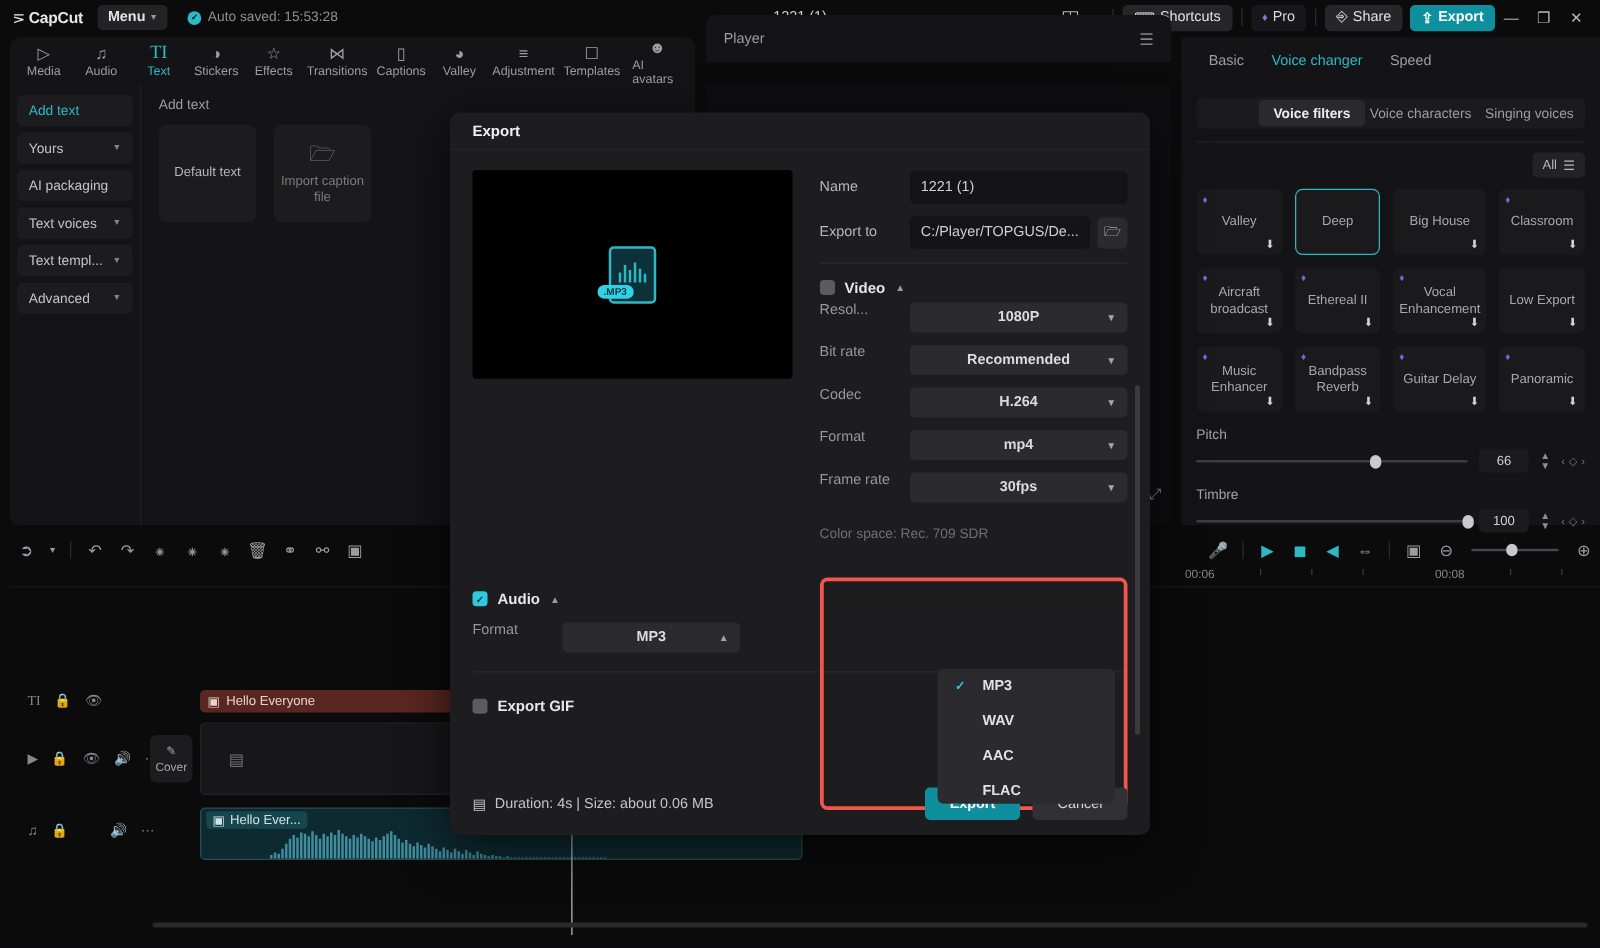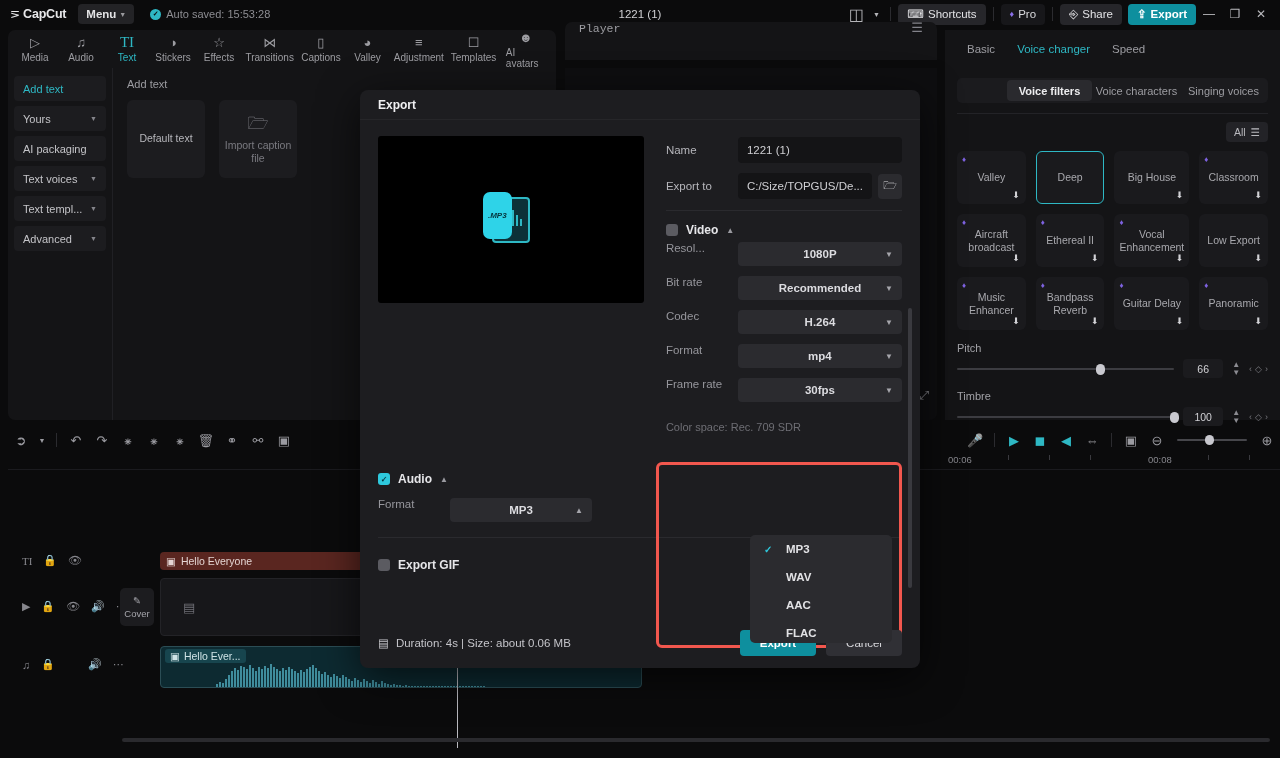--- a/index.html
+++ b/index.html
@@ -57,23 +57,23 @@
   }
   .ttab {
     display: flex; flex-direction: column; align-items: center; justify-content: center;
     gap: 2px; min-width: 46px; padding: 0 6px; cursor: pointer; color: #9d9da2;
   }
   .ttab .ic { height: 15px; display: flex; align-items: center; font-size: 13px; }
   .ttab .lb { font-size: 10px; }
   .ttab.active { color: #2eb8c4; }
 
   .player-head {
-    position: absolute; left: 565px; top: 22px; width: 372px; height: 38px;
+    position: absolute; left: 565px; top: 12px; width: 372px; height: 38px;
     background: #141416; border-radius: 7px 7px 0 0; display: flex;
-    align-items: flex-start; padding: 0 14px; font-family: Liberation Mono, monospace;
+    align-items: center; padding: 0 14px;
   }
   .player-head .ttl { font-size: 11.5px; color: #9d9da2; }
   .burger { margin-left: auto; color: #83838a; font-size: 13px; cursor: pointer; line-height: 1; }
 
   .right-head {
     position: absolute; left: 945px; top: 30px; width: 335px; height: 38px;
     background: #141416; display: flex; align-items: center; gap: 22px; padding-left: 22px;
   }
   .rtab { font-size: 11.5px; color: #9d9da2; cursor: pointer; }
   .rtab.active { color: #2eb8c4; }
@@ -224,21 +224,21 @@
   }
   .mp3-ic { position: relative; width: 38px; height: 46px; }
   .mp3-page {
     position: absolute; left: 0; top: 0; width: 38px; height: 46px;
     border: 2px solid #2eb8c4; border-radius: 4px; background: #0c3138;
   }
   .mp3-bars { position: absolute; left: 8px; top: 12px; display: flex; gap: 2px; align-items: flex-end; height: 17px; }
   .mp3-bars i { width: 2px; background: #2eb8c4; }
   .mp3-tag {
     position: absolute; left: -9px; bottom: 4px; background: #2ed3e8; color: #05343c;
-    font-size: 8px; font-weight: 700; padding: 19px 5px; border-radius: 7px; font-style: italic;
+    font-size: 8px; font-weight: 700; padding: 1px 5px; border-radius: 7px;
   }
   .form { flex: 1; padding-left: 22px; }
   .frow { display: flex; align-items: center; height: 28px; margin-bottom: 8px; }
   .flabel { width: 72px; font-size: 11.5px; color: #b6b6bb; }
   .ftext {
     flex: 1; height: 26px; border-radius: 4px; background: #141416;
     display: flex; align-items: center; padding: 0 9px; font-size: 11.5px; color: #cfcfd3;
   }
   .folder-btn {
     width: 24px; height: 25px; margin-left: 6px; border-radius: 4px; background: #2b2b2f;
@@ -759,21 +759,21 @@
         </div>
       </div>
 
       <div class="form">
         <div class="frow">
           <span class="flabel">Name</span>
           <span class="ftext">1221 (1)</span>
         </div>
         <div class="frow">
           <span class="flabel">Export to</span>
-          <span class="ftext">C:/Size/TOPGUS/De...</span>
+          <span class="ftext">C:/Player/TOPGUS/De...</span>
           <span class="folder-btn">🗁</span>
         </div>
 
         <div class="sect-div"></div>
 
         <div class="sect-head">
           <span class="cbox"></span>
           <span class="sect-name">Video</span>
           <span class="chev-up">▲</span>
         </div>

